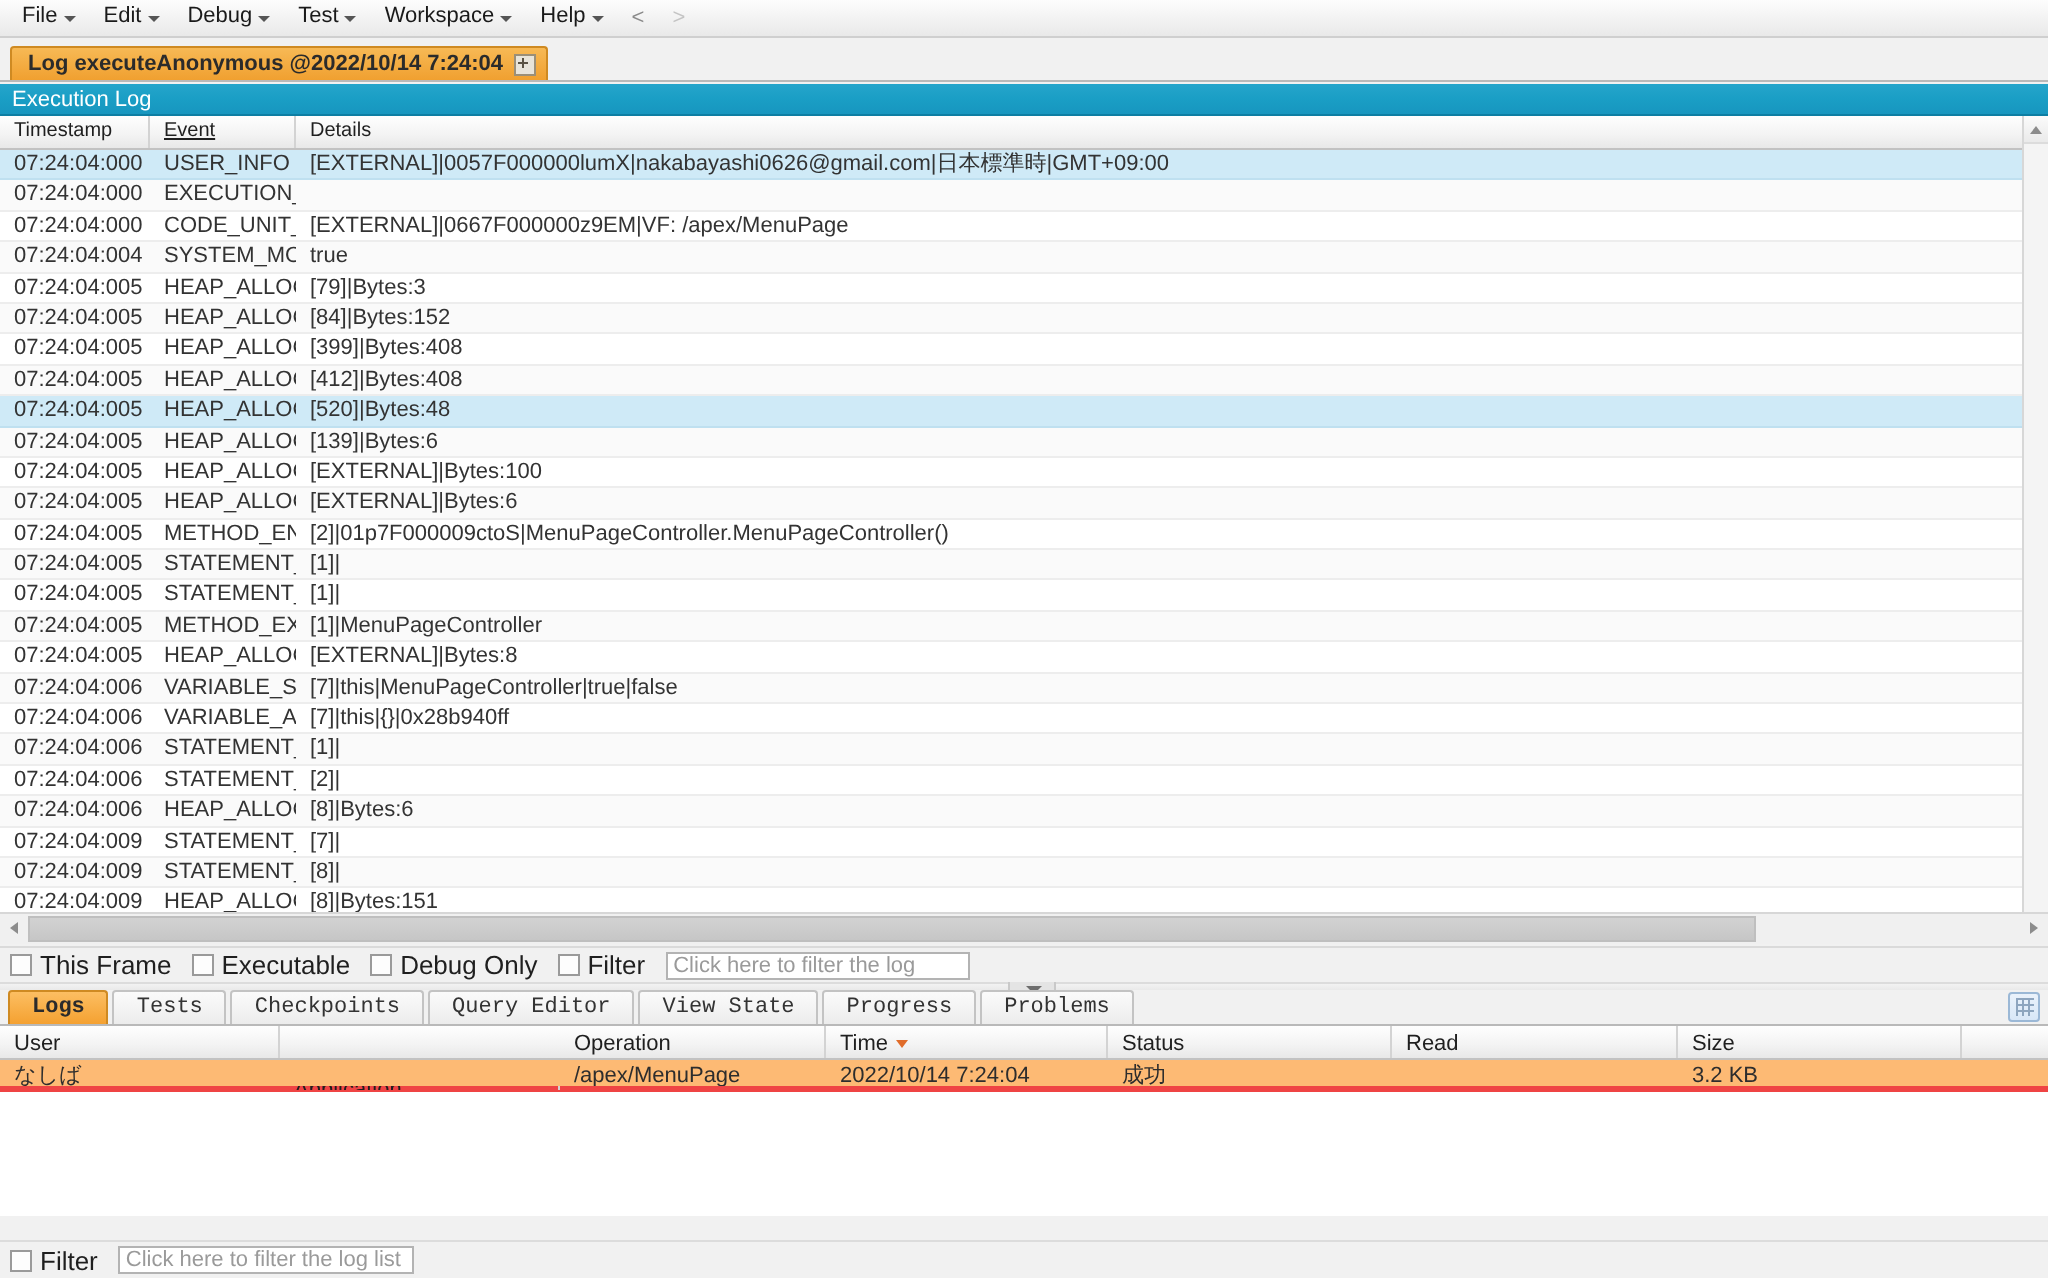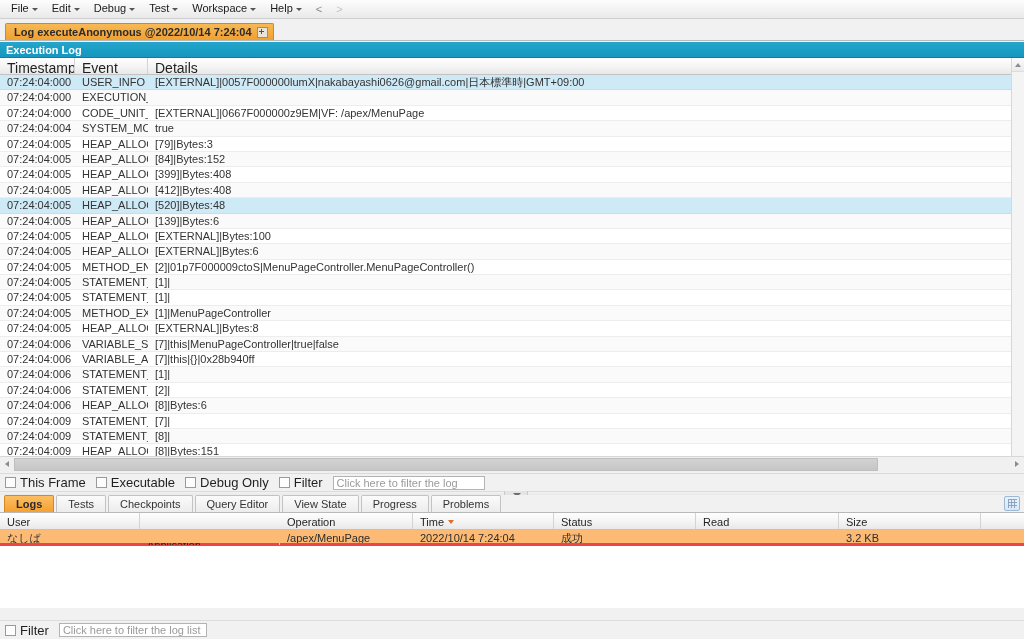--- a/index.html
+++ b/index.html
@@ -106,21 +106,21 @@
   .doctab-close::after { transform: rotate(90deg); }
 
   
   .exec-header {
     position: absolute;
     left: 0; top: 42px;
     width: 1024px; height: 16px;
     background: linear-gradient(to bottom, #25a5cb 0%, #1a9ec5 50%, #1796bf 100%);
     color: #ffffff;
     font-size: 11px;
-    font-weight: bold;
+    font-weight: normal;
     display: flex;
     align-items: center;
     padding-left: 6px;
     box-sizing: border-box;
     border-bottom: 1px solid #0d7ea3;
   }
 
   
   .log-area {
     position: absolute;
@@ -132,21 +132,21 @@
   .log-header {
     position: absolute;
     left: 0; top: 0;
     width: 1011px; height: 17px;
     display: flex;
     background: linear-gradient(to bottom, #fefefe 0%, #f4f4f4 55%, #e8e8e8 100%);
     border-bottom: 1px solid #c2c2c2;
     box-sizing: border-box;
   }
   .log-header .hc {
-    font-size: 14px;
+    font-size: 10px;
     color: #1f1f1f;
     padding: 2px 0 0 7px;
     border-right: 1px solid #d3d3d3;
     box-sizing: border-box;
     overflow: hidden;
     white-space: nowrap;
     cursor: default;
   }
   .hc.c-ts { width: 75px; }
   .hc.c-ev { width: 73px; text-decoration: underline; }
@@ -353,20 +353,21 @@
     font-size: 11px;
     color: #333;
     background: linear-gradient(to bottom,#fbfbfb,#ececec);
     border: 1px solid #c3c3c3;
     border-bottom: none;
     border-radius: 2px 2px 0 0;
     margin-right: 2px;
     cursor: default;
     box-sizing: border-box;
     white-space: nowrap;
+    font-family: Liberation Mono, monospace;
   }
   .btab.active {
     background: linear-gradient(to bottom,#fcbe62,#f4a131);
     border-color: #cf8a22;
     color: #2b2b2b;
     font-weight: bold;
   }
   .btab-tool {
     position: absolute;
     right: 4px; top: 1px;

